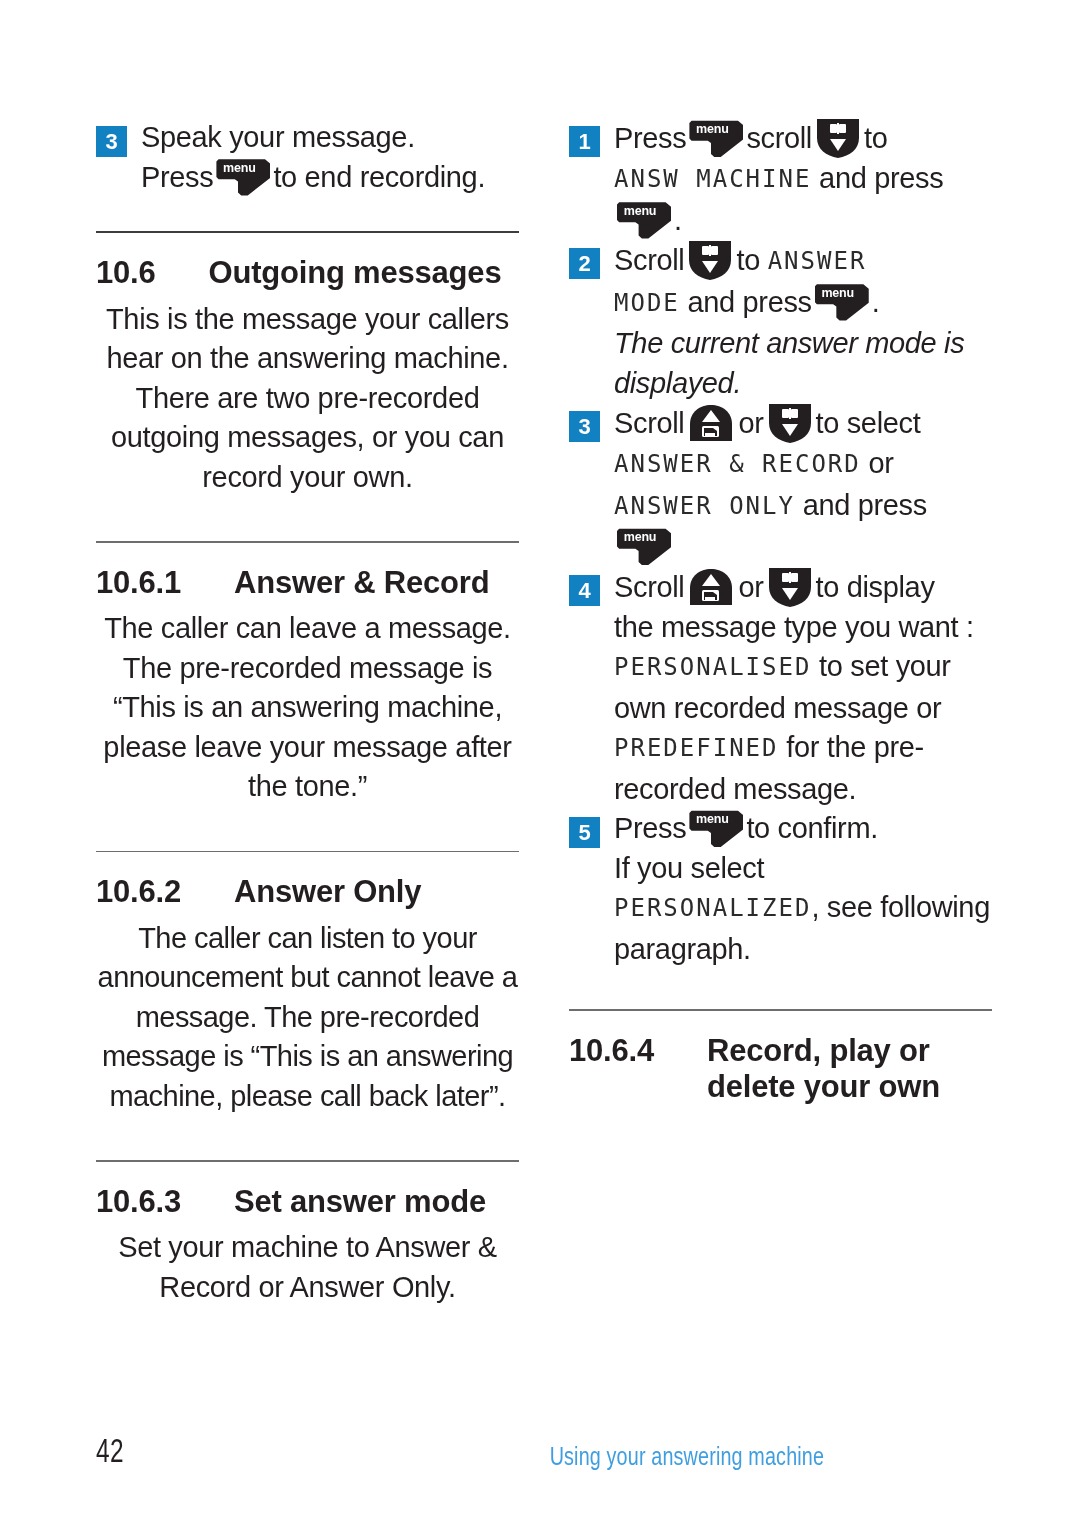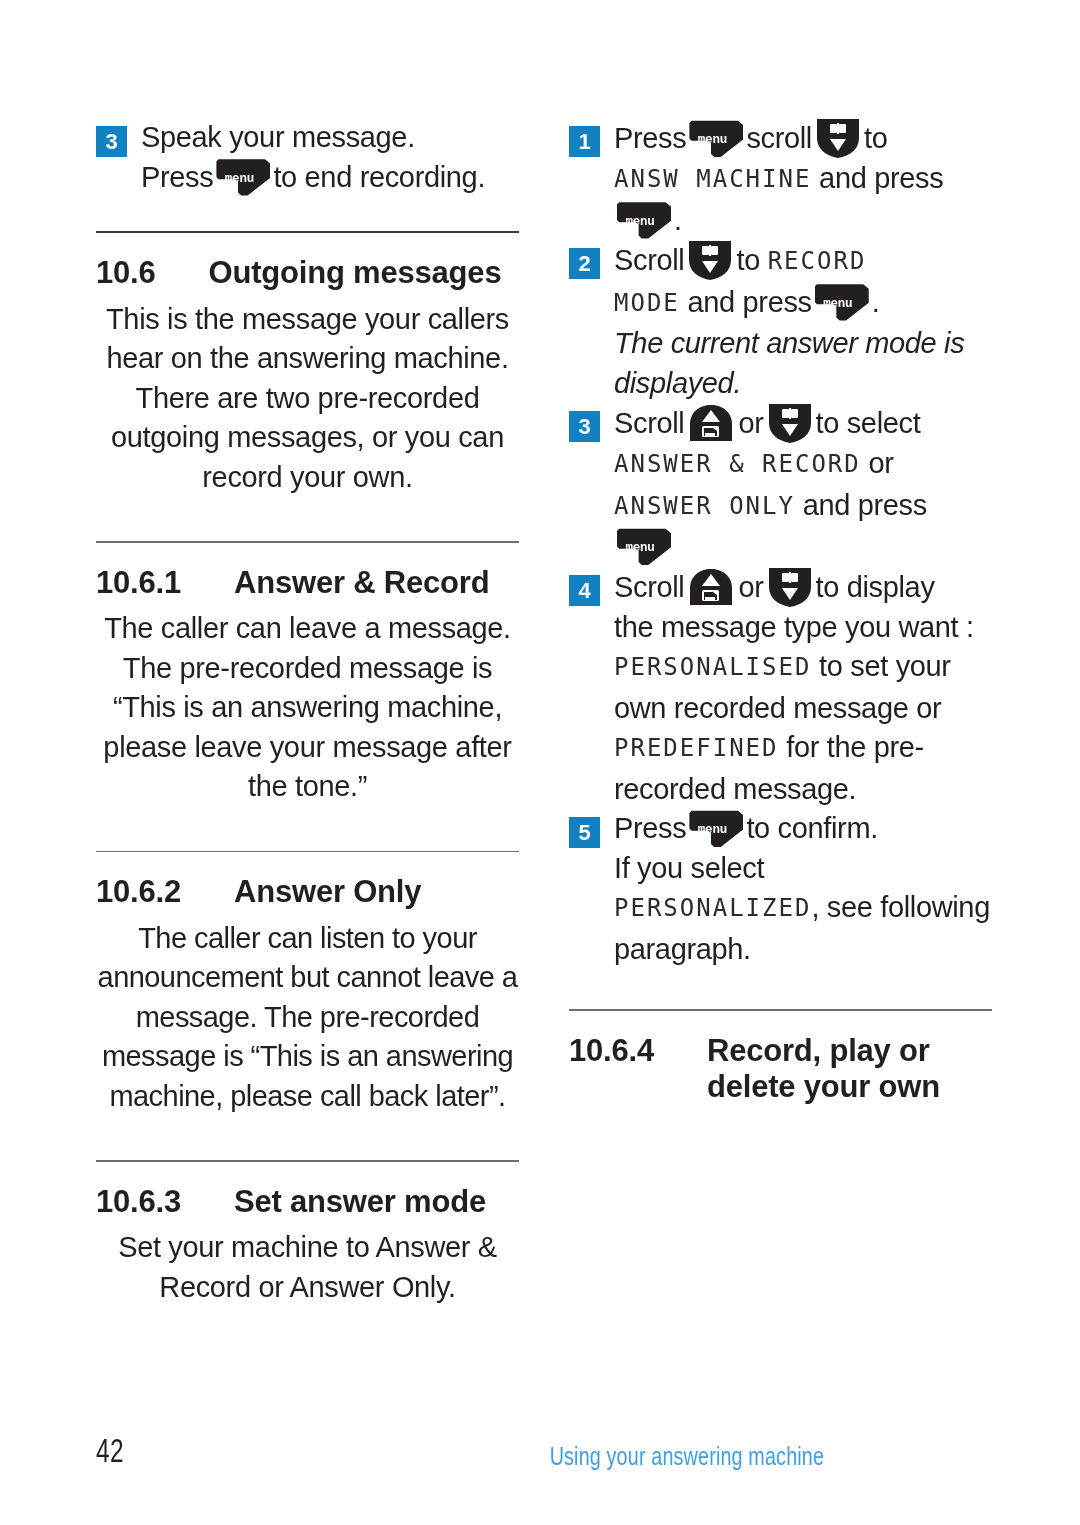--- a/index.html
+++ b/index.html
@@ -112,29 +112,29 @@
   }
   .menukey .shape {
     position:absolute; left:0; top:0;
     width:54px; height:37px;
     background:#231f20;
     -webkit-clip-path: polygon(0% 8%, 4% 2%, 90% 2%, 100% 14%, 100% 52%, 58% 100%, 46% 100%, 40% 92%, 40% 62%, 34% 56%, 4% 56%, 0% 50%);
     clip-path: polygon(0% 8%, 4% 2%, 90% 2%, 100% 14%, 100% 52%, 58% 100%, 46% 100%, 40% 92%, 40% 62%, 34% 56%, 4% 56%, 0% 50%);
   }
   .menukey .lbl {
     position:absolute;
-    left:2px; top:13px;
+    left:2px; top:2px;
     width:42px;
     font-size:12.5px;
     font-weight:bold;
     color:#ffffff;
     text-align:center;
     letter-spacing:-0.2px;
     line-height:15px;
-    font-family:Liberation Mono, monospace;
+    font-family:Liberation Sans, sans-serif;
   }
 
   
   .scrollup {
     display:inline-block;
     position:relative;
     width:46px; height:38px;
     vertical-align:-9px;
     margin:0 4px;
   }
@@ -246,21 +246,21 @@
         <div class="step-body">
           <span>Scroll</span><span class="scrolldown"><svg width="44" height="41" viewBox="0 0 44 41">
                 <path d="M1 1 H43 V20 C43 31 34 38 22 40 C10 38 1 31 1 20 Z" fill="#231f20"></path>
                 <g fill="#ffffff">
                   <rect x="14" y="6" width="7" height="9" rx="1"></rect>
                   <rect x="23" y="6" width="7" height="9" rx="1"></rect>
                   <rect x="21" y="5" width="2" height="11"></rect>
                   <polygon points="14,21 30,21 22,33"></polygon>
                 </g>
               </svg></span><span>to</span>
-          <span class="lcd">RECORD</span><br>
+          <span class="lcd">ANSWER</span><br>
           <span class="lcd">MODE</span>
           <span>and press</span><span class="menukey"><span class="shape"></span><span class="lbl">menu</span></span><span>.</span><br>
           <em class="note">The current answer mode is displayed.</em>
         </div>
       </div>
 
       <div class="step">
         <div class="badge">3</div>
         <div class="step-body">
           <span>Scroll</span><span class="scrollup"><svg width="46" height="38" viewBox="0 0 46 38">

